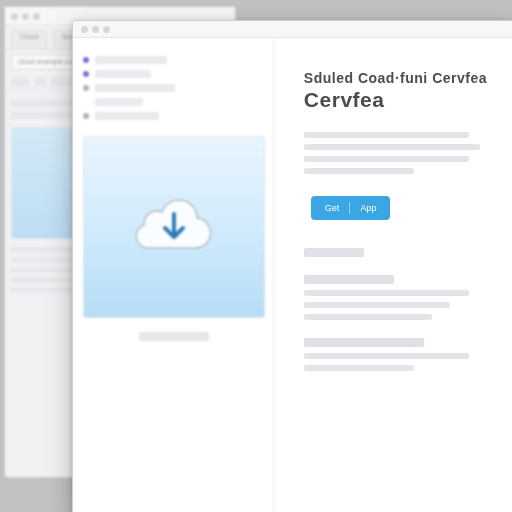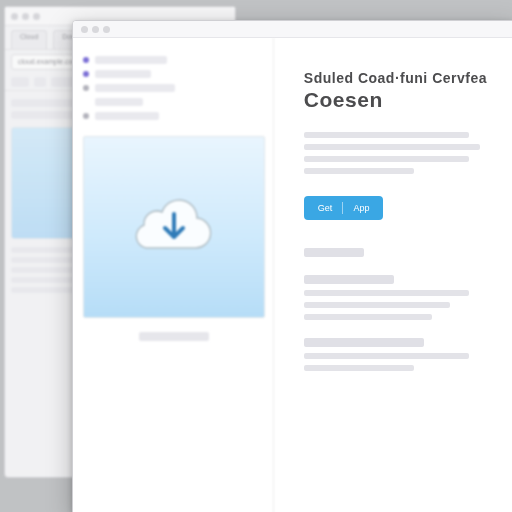--- a/index.html
+++ b/index.html
@@ -50,21 +50,21 @@
     width:90px;height:70px;}
   .cap{margin:14px auto 0;height:9px;width:70px;background:#e6e6eb;border-radius:2px;}
   .main{flex:1;padding:32px 26px 0 30px;}
   h1,h2{margin:0;font-weight:600;color:#4c4c4e;filter:blur(.6px);
     letter-spacing:.5px;white-space:nowrap;}
   h1.title1{font-size:22px;margin-bottom:6px;}
   h1.title2{font-size:14px;margin-bottom:2px;}
   h1.title3{font-size:21px;margin-bottom:20px;}
   .para{margin-top:6px;}
   .pline{height:6px;background:#e3e3e8;border-radius:2px;margin:6px 0;}
-  .cta{margin:16px 0 18px;display:inline-flex;align-items:center;gap:10px;
+  .cta{margin:16px 7px 18px;display:inline-flex;align-items:center;gap:10px;
     background:#3aa7e4;color:#fff;padding:6px 14px;border-radius:4px;
     font-size:9px;filter:blur(.5px);text-align:right;}
   .cta .cta-pipe{width:1px;height:12px;background:rgba(255,255,255,.5);}
   .sec-h{margin:10px 0 4px;height:9px;background:#e0e0e6;border-radius:2px;}
   .sec-h.w1{width:60px;} .sec-h.w2{width:90px;} .sec-h.w3{width:120px;}
   .pline.w60{width:60%;} .pline.w90{width:90%;} .pline.w80{width:80%;} .pline.w70{width:70%;}
   
   .cloud-fill{fill:#fafdff;stroke:#b0bdc4;stroke-width:1.5;}
   .arrow-fill{fill:#2f7bb8;}
 </style>
@@ -149,21 +149,21 @@
               <path d="M45 26v22"></path>
                 <path d="M36 40l9 9 9-9"></path>
             </g>
           </svg>
         </div>
         <div class="cap" title="Download"></div>
       </div>
 
       <div class="main">
         <h1 class="title2">Sduled Coad·funi Cervfea</h1>
-        <h1 class="title3">Coesen</h1>
+        <h1 class="title3">Cervfea</h1>
 
         <div class="para">
           <div class="pline w90"></div>
           <div class="pline" style="width:96%"></div>
           <div class="pline w90"></div>
           <div class="pline w60"></div>
         </div>
 
         <div class="cta">
           <span>Get</span>

